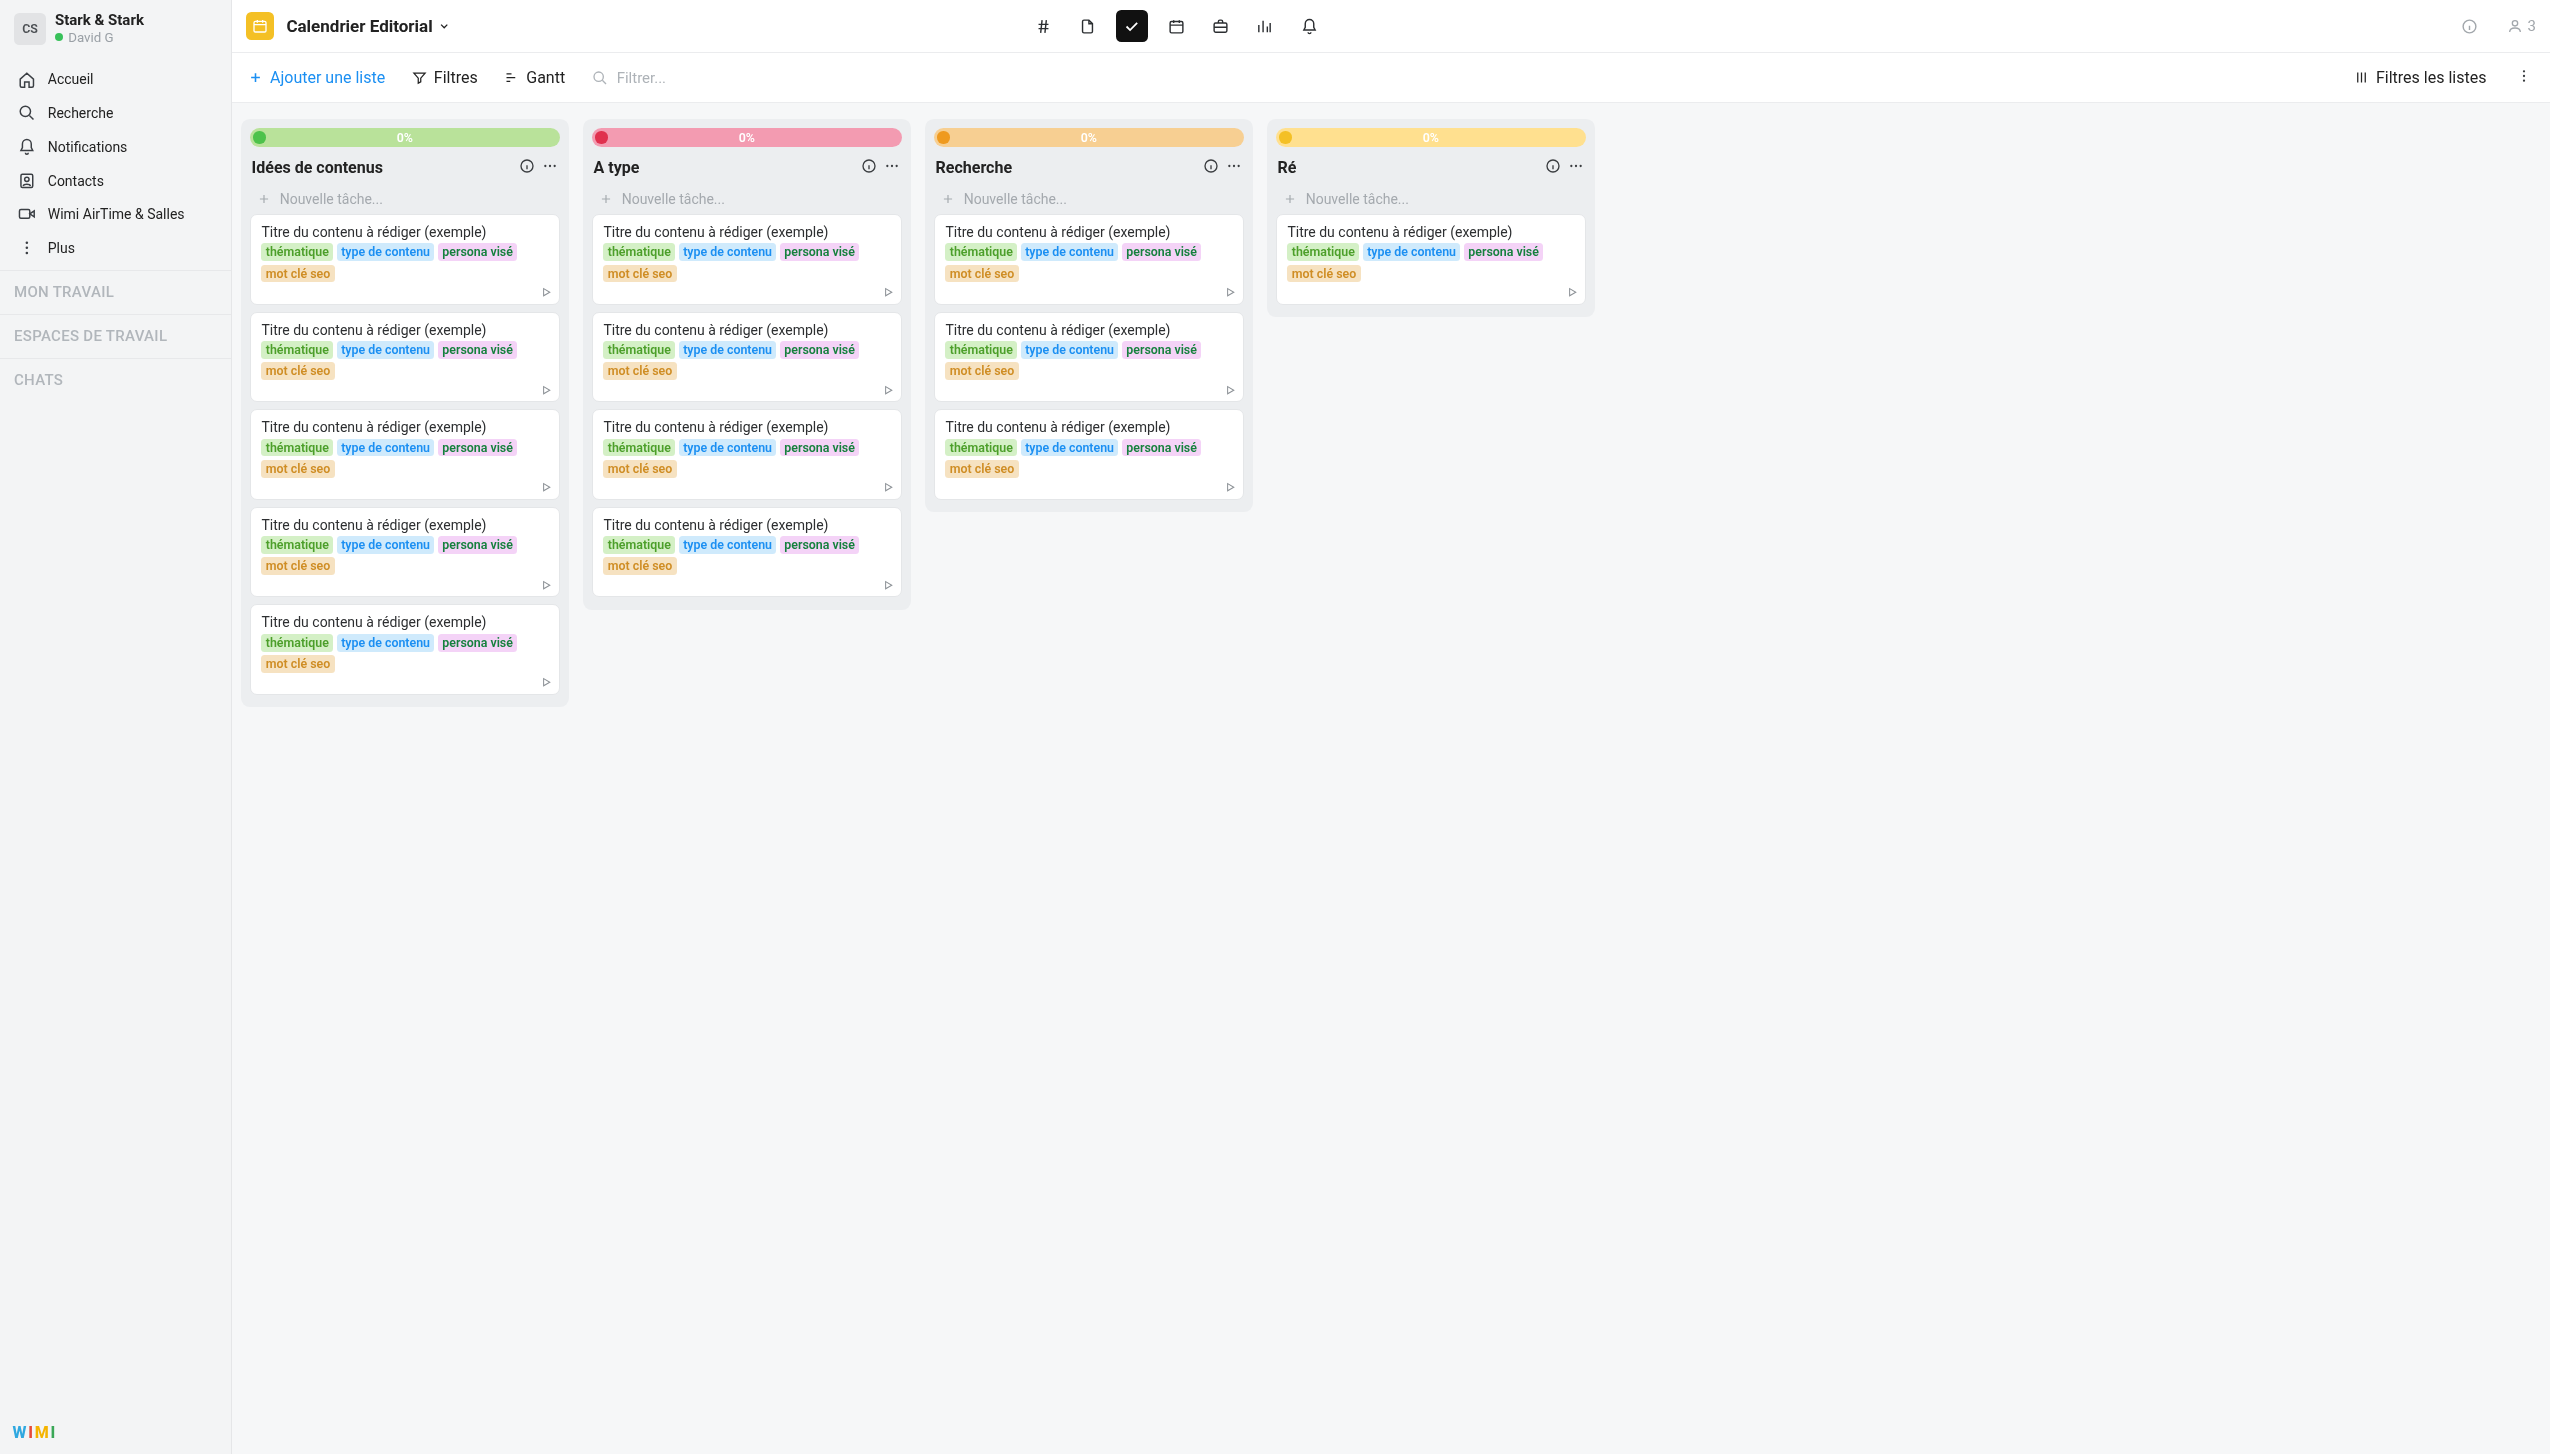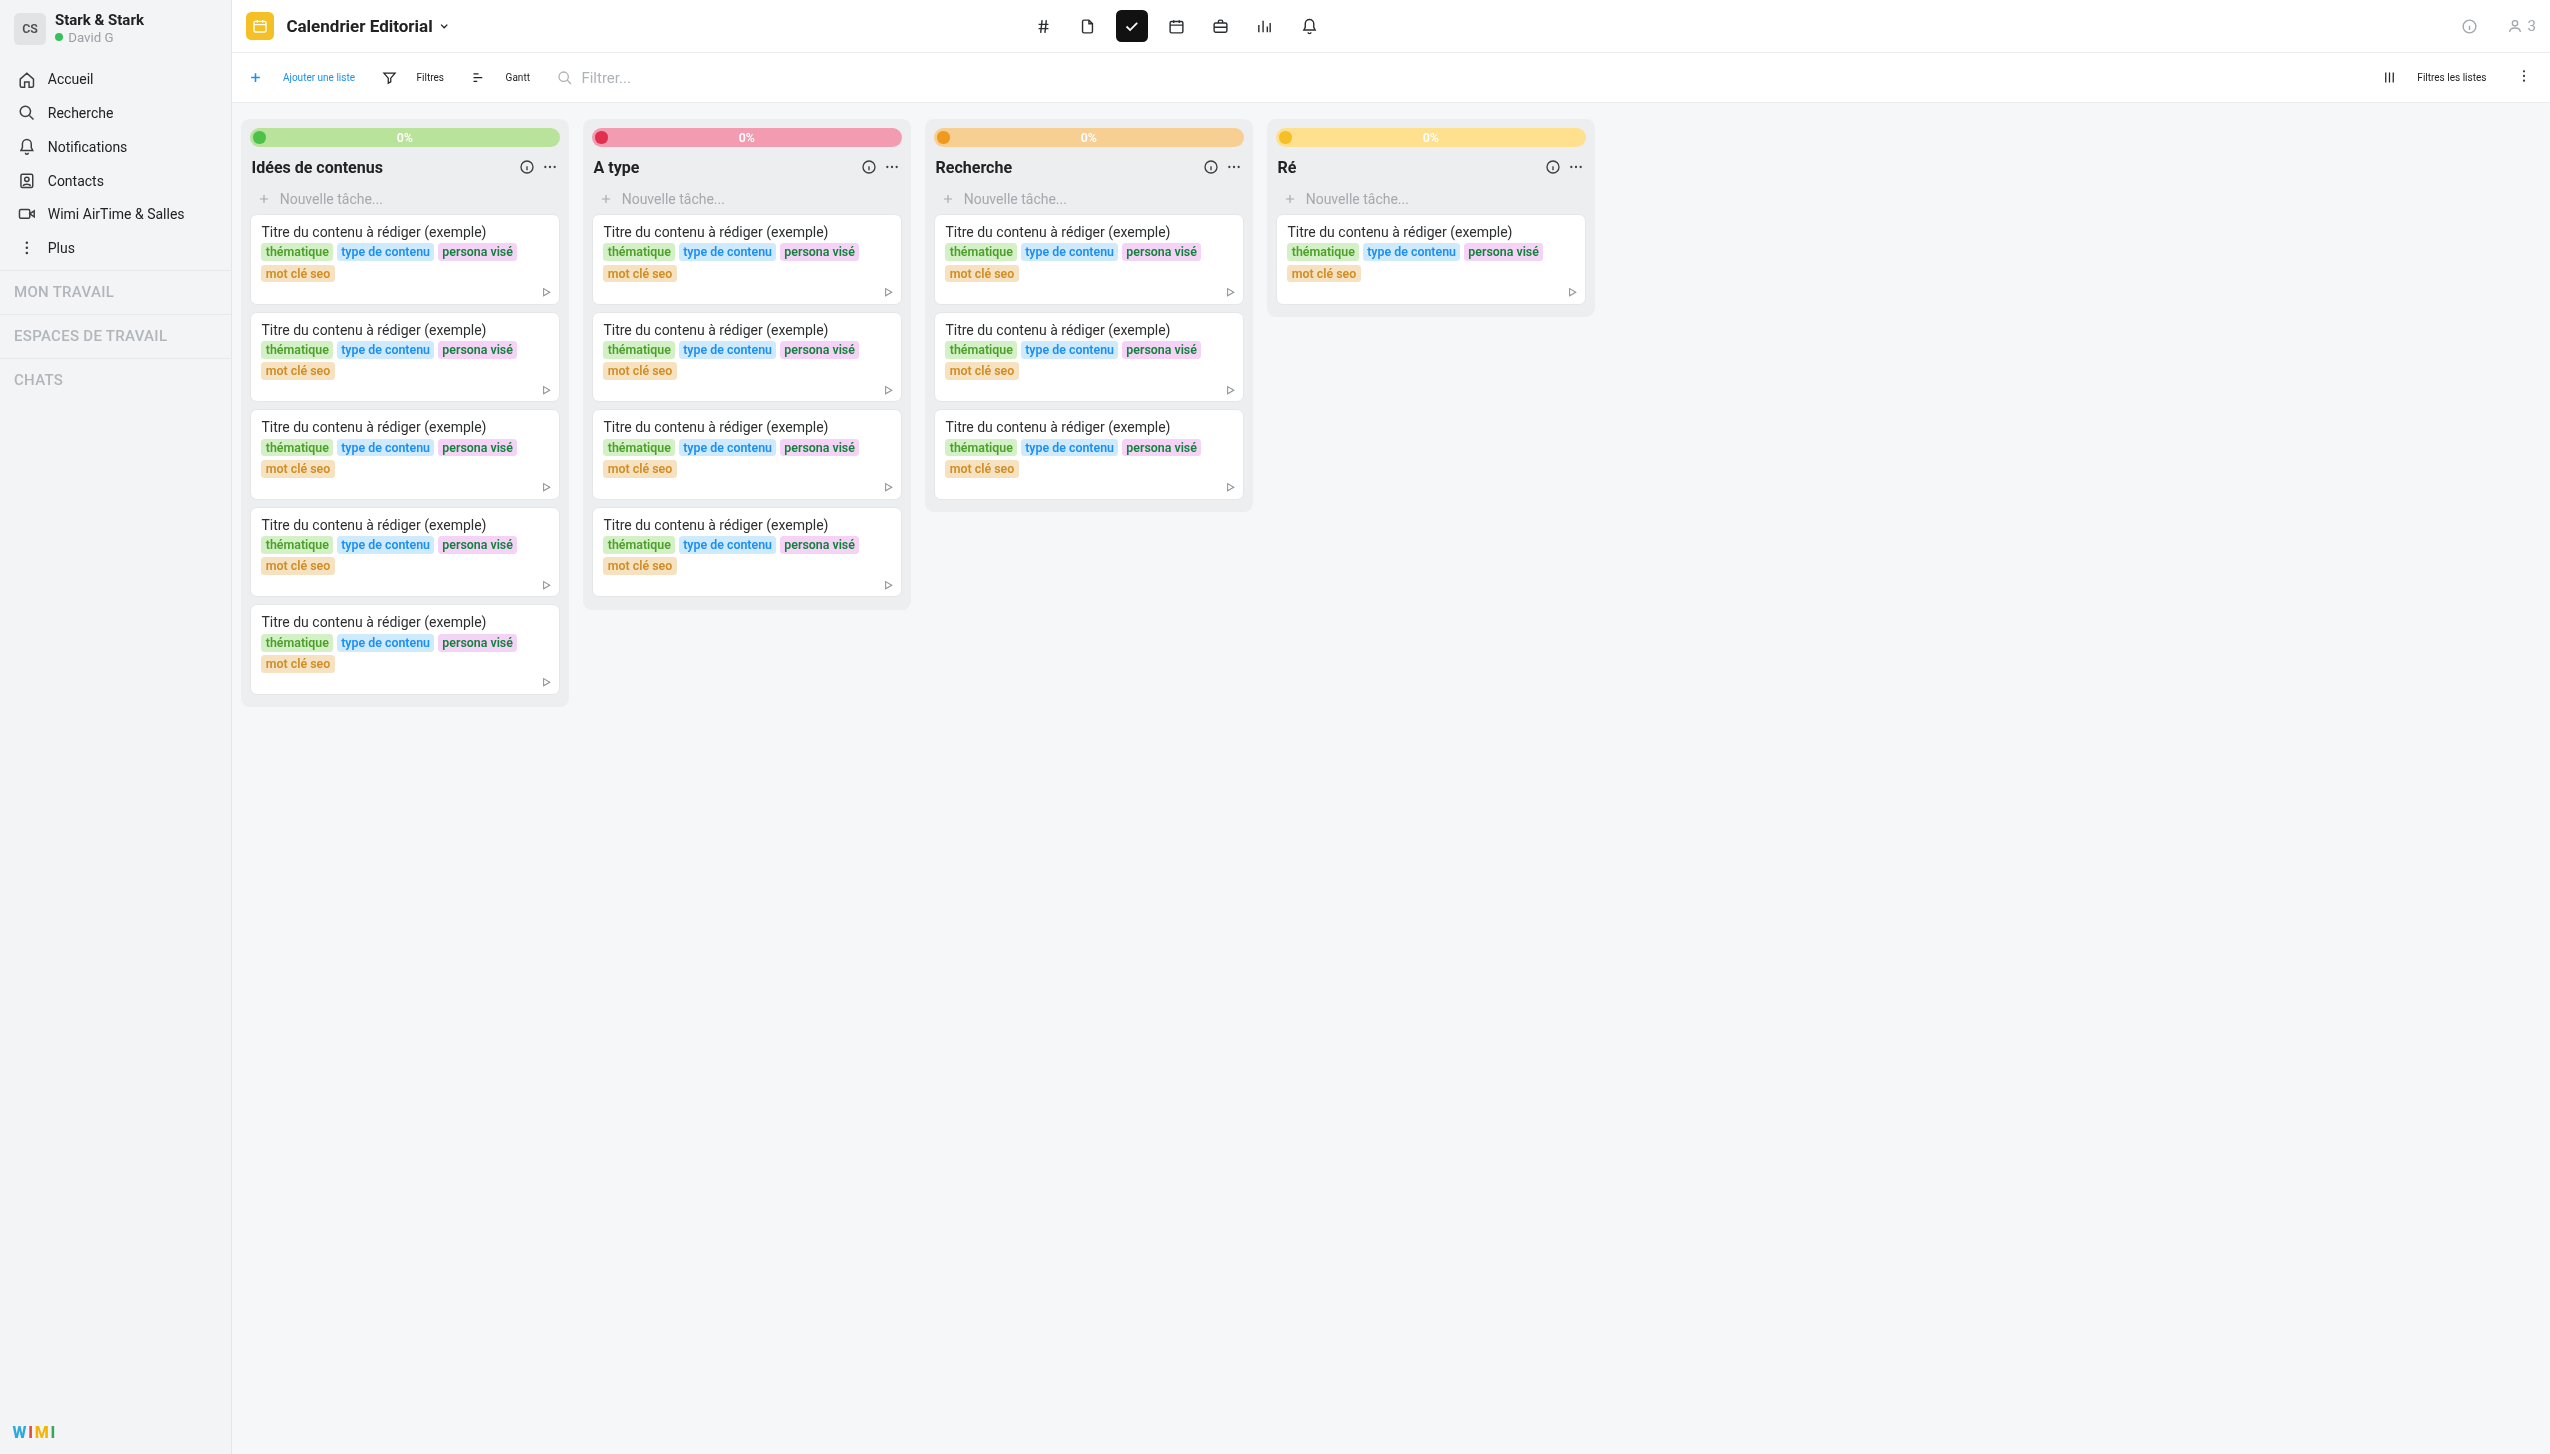--- a/index.html
+++ b/index.html
@@ -28,37 +28,37 @@
 .proj-name{font-weight:700;font-size:17px;display:flex;align-items:center;gap:5.3px}
 .header-spacer{flex:1}
 .hbtn{width:32px;height:32px;border-radius:5.3px;display:flex;align-items:center;justify-content:center;color:#2b2e31;cursor:pointer}
 .hbtn svg{width:17px;height:17px}
 .hbtn.active{background:#111;color:#fff}
 .info-ic{color:#a2a7ac}
 .user-count{color:#a2a7ac;display:flex;align-items:center;gap:4.4px;font-size:15px;margin-left:8.9px}
 
 
 .toolbar{height:50px;background:#fff;border-bottom:0.9px solid #ebecee;display:flex;align-items:center;padding:0 16px;gap:26.6px}
-.tbtn{display:flex;align-items:center;gap:20px;font-size:10px;color:#222;cursor:pointer}
+.tbtn{display:flex;align-items:center;gap:7px;font-size:16px;color:#222;cursor:pointer}
 .tbtn.add{color:#1b8ff2}
 .tbtn .ic{width:15px;height:15px}
 .filter-input{display:flex;align-items:center;gap:8.9px;color:#aeb3b8}
 .filter-input input{border:none;outline:none;font-size:15px;color:#222;width:133px;background:transparent}
 .filter-input input::placeholder{color:#aeb3b8}
 .toolbar-spacer{flex:1}
 .more{width:21px;text-align:center;color:#3a3d40;font-size:16px;cursor:pointer}
 
 
 .board{flex:1;overflow-x:auto;overflow-y:hidden;padding:16px 8.9px;display:flex;gap:14px;align-items:flex-start;background:#f6f7f8}
 .col{width:328px;min-width:328px;background:#eceef0;border-radius:8.9px;padding:8.9px 8.9px 12.4px;display:flex;flex-direction:column;max-height:calc(100vh - 53px - 50px - 32px)}
 .prog-wrap{position:relative;height:19.5px;border-radius:9.7px;overflow:hidden;margin-bottom:7px}
 .prog-bar{position:absolute;inset:0}
 .prog-dot{position:absolute;left:3.5px;top:3.5px;width:12.4px;height:12.4px;border-radius:50%}
 .prog-label{position:absolute;inset:0;display:flex;align-items:center;justify-content:center;font-size:12.4px;font-weight:600;color:#fff}
-.col-head{display:flex;align-items:center;gap:7px;padding:3.5px 1.8px 8.9px}
+.col-head{display:flex;align-items:flex-start;gap:7px;padding:3.5px 1.8px 8.9px}
 .col-title{font-weight:700;font-size:16px;flex:1}
 .col-ic{color:#3a3d40;cursor:pointer;width:16px;height:16px}
 .new-task{display:flex;align-items:center;gap:8.9px;padding:5.3px 7px 7px;color:#a4a9ae;font-size:14px;cursor:pointer}
 .cards{overflow-y:auto;display:flex;flex-direction:column;gap:7px}
 .card{background:#fff;border:0.9px solid #e4e6e8;border-radius:7px;padding:8.9px 10.6px 5.3px;position:relative}
 .card-title{font-size:14px;color:#2d2f31;margin-bottom:3.5px}
 .tags{display:flex;flex-wrap:wrap;gap:3.5px}
 .tag{font-size:12.4px;font-weight:600;padding:0px 4.4px;border-radius:3.5px;line-height:17.7px}
 .tag.t1{background:#d4f0c6;color:#4c9f2a}
 .tag.t2{background:#cfeafc;color:#1b8ff2}

